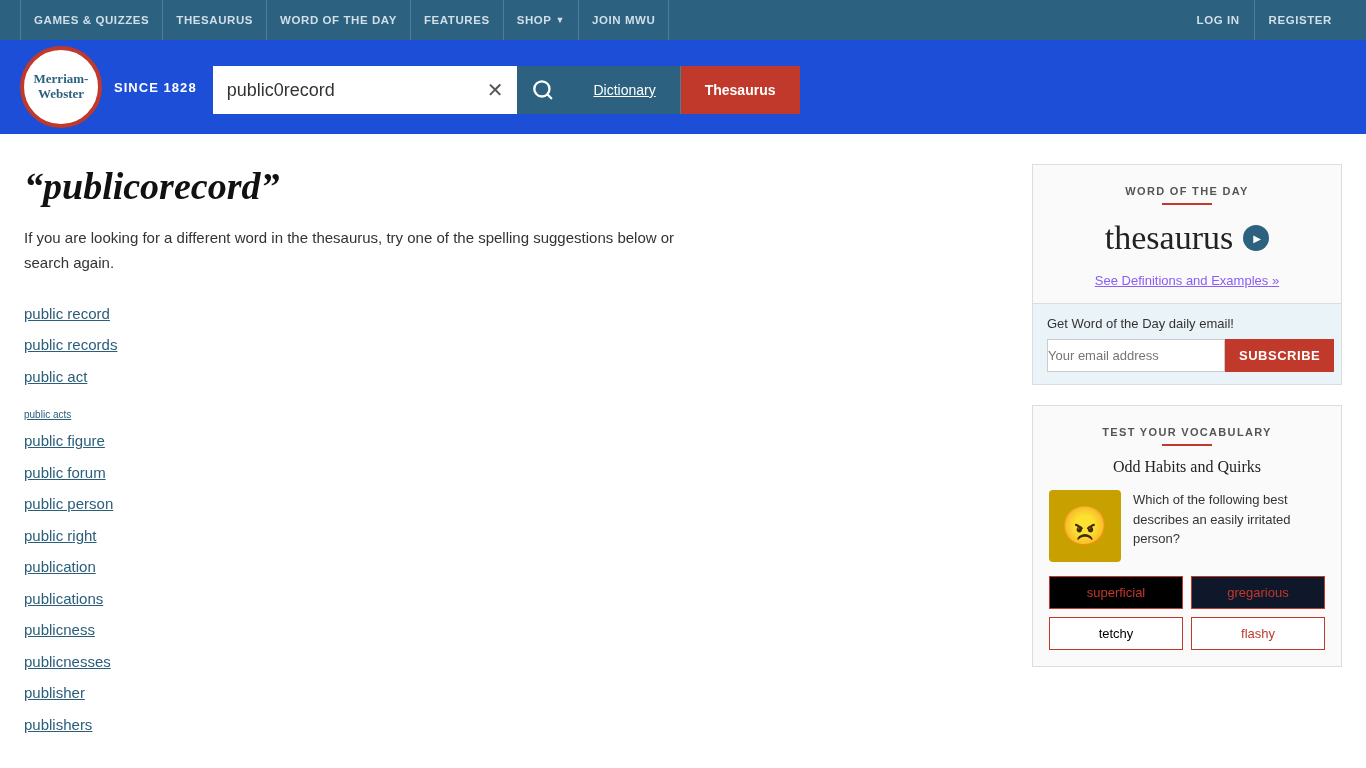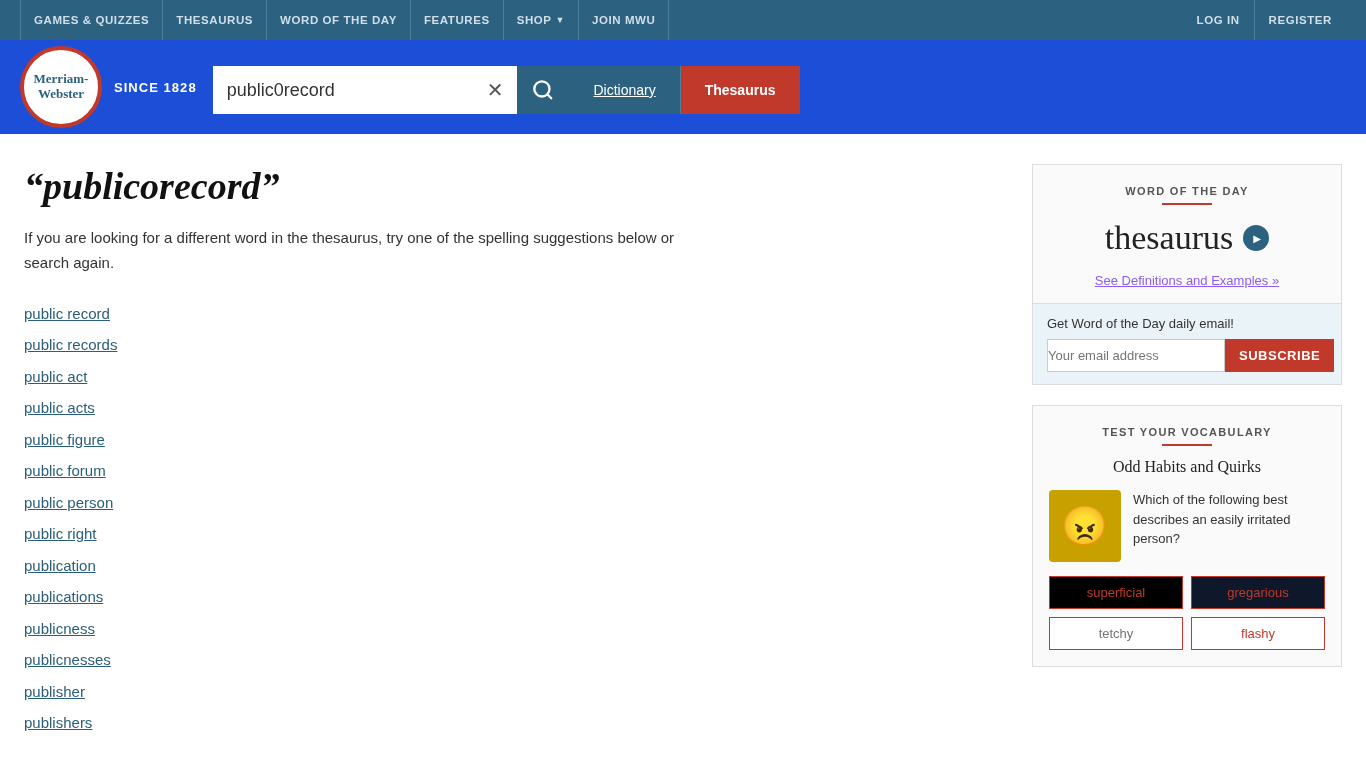--- a/index.html
+++ b/index.html
@@ -62,21 +62,21 @@
       <li>
           <a href="#" style="color:#2a5e7a; text-decoration:underline; font-size:15px; font-family:Arial,sans-serif; line-height:2.1; display:block;">public record</a>
         </li>
       <li>
           <a href="#" style="color:#2a5e7a; text-decoration:underline; font-size:15px; font-family:Arial,sans-serif; line-height:2.1; display:block;">public records</a>
         </li>
       <li>
           <a href="#" style="color:#2a5e7a; text-decoration:underline; font-size:15px; font-family:Arial,sans-serif; line-height:2.1; display:block;">public act</a>
         </li>
       <li>
-          <a href="#" style="color:#2a5e7a; text-decoration:underline; font-size:15px; font-family:Arial,sans-serif; line-height:2.1; display:block;">public acts</a>
+          <a href="#" style="color:#2a5e7a; text-decoration:underline; font-size:10px; font-family:Arial,sans-serif; line-height:2.1; display:block;margin-top:12px;">public acts</a>
         </li>
       <li>
           <a href="#" style="color:#2a5e7a; text-decoration:underline; font-size:15px; font-family:Arial,sans-serif; line-height:2.1; display:block;">public figure</a>
         </li>
       <li>
           <a href="#" style="color:#2a5e7a; text-decoration:underline; font-size:15px; font-family:Arial,sans-serif; line-height:2.1; display:block;">public forum</a>
         </li>
       <li>
           <a href="#" style="color:#2a5e7a; text-decoration:underline; font-size:15px; font-family:Arial,sans-serif; line-height:2.1; display:block;">public person</a>
         </li>
@@ -135,19 +135,19 @@
       <div style="font-family:Georgia,serif; font-size:16px; color:#222; text-align:center; margin-bottom:14px;">Odd Habits and Quirks</div>
       <div style="display:flex; gap:12px; align-items:flex-start; margin-bottom:14px;">
         <div style="width:72px; height:72px; flex-shrink:0; border-radius:4px; background:#c8a000; display:flex; align-items:center; justify-content:center; font-size:38px;">
           <span>😠</span>
         </div>
         <div style="font-family:Arial,sans-serif; font-size:13px; color:#333; line-height:1.5;">Which of the following best describes an easily irritated person?</div>
       </div>
       <div style="display:grid; grid-template-columns:1fr 1fr; gap:8px;">
         <button style="border:1px solid #c0392b; background:#000000; color:#c0392b; padding:8px 6px; font-family:Arial,sans-serif; font-size:13px; text-align:center; cursor:pointer;">superficial</button>
         <button style="border:1px solid #c0392b; background:#0f172a; color:#c0392b; padding:8px 12px; font-family:Arial,sans-serif; font-size:13px; text-align:center; cursor:pointer;">gregarious</button>
-        <button style="border:1px solid #c0392b; background:#fff; color:#737373; padding:8px 6px; font-family:Arial,sans-serif; font-size:13px; text-align:center; cursor:pointer;">tetchy</button>
+        <button style="border:1px solid #c0392b; background:#fff; color:#000000; padding:8px 6px; font-family:Arial,sans-serif; font-size:13px; text-align:center; cursor:pointer;">tetchy</button>
         <button style="border:1px solid #c0392b; background:#fff; color:#c0392b; padding:8px 6px; font-family:Arial,sans-serif; font-size:13px; text-align:center; cursor:pointer;">flashy</button>
       </div>
     </div>
 
   </div>
 </div>
 
 </body></html>

